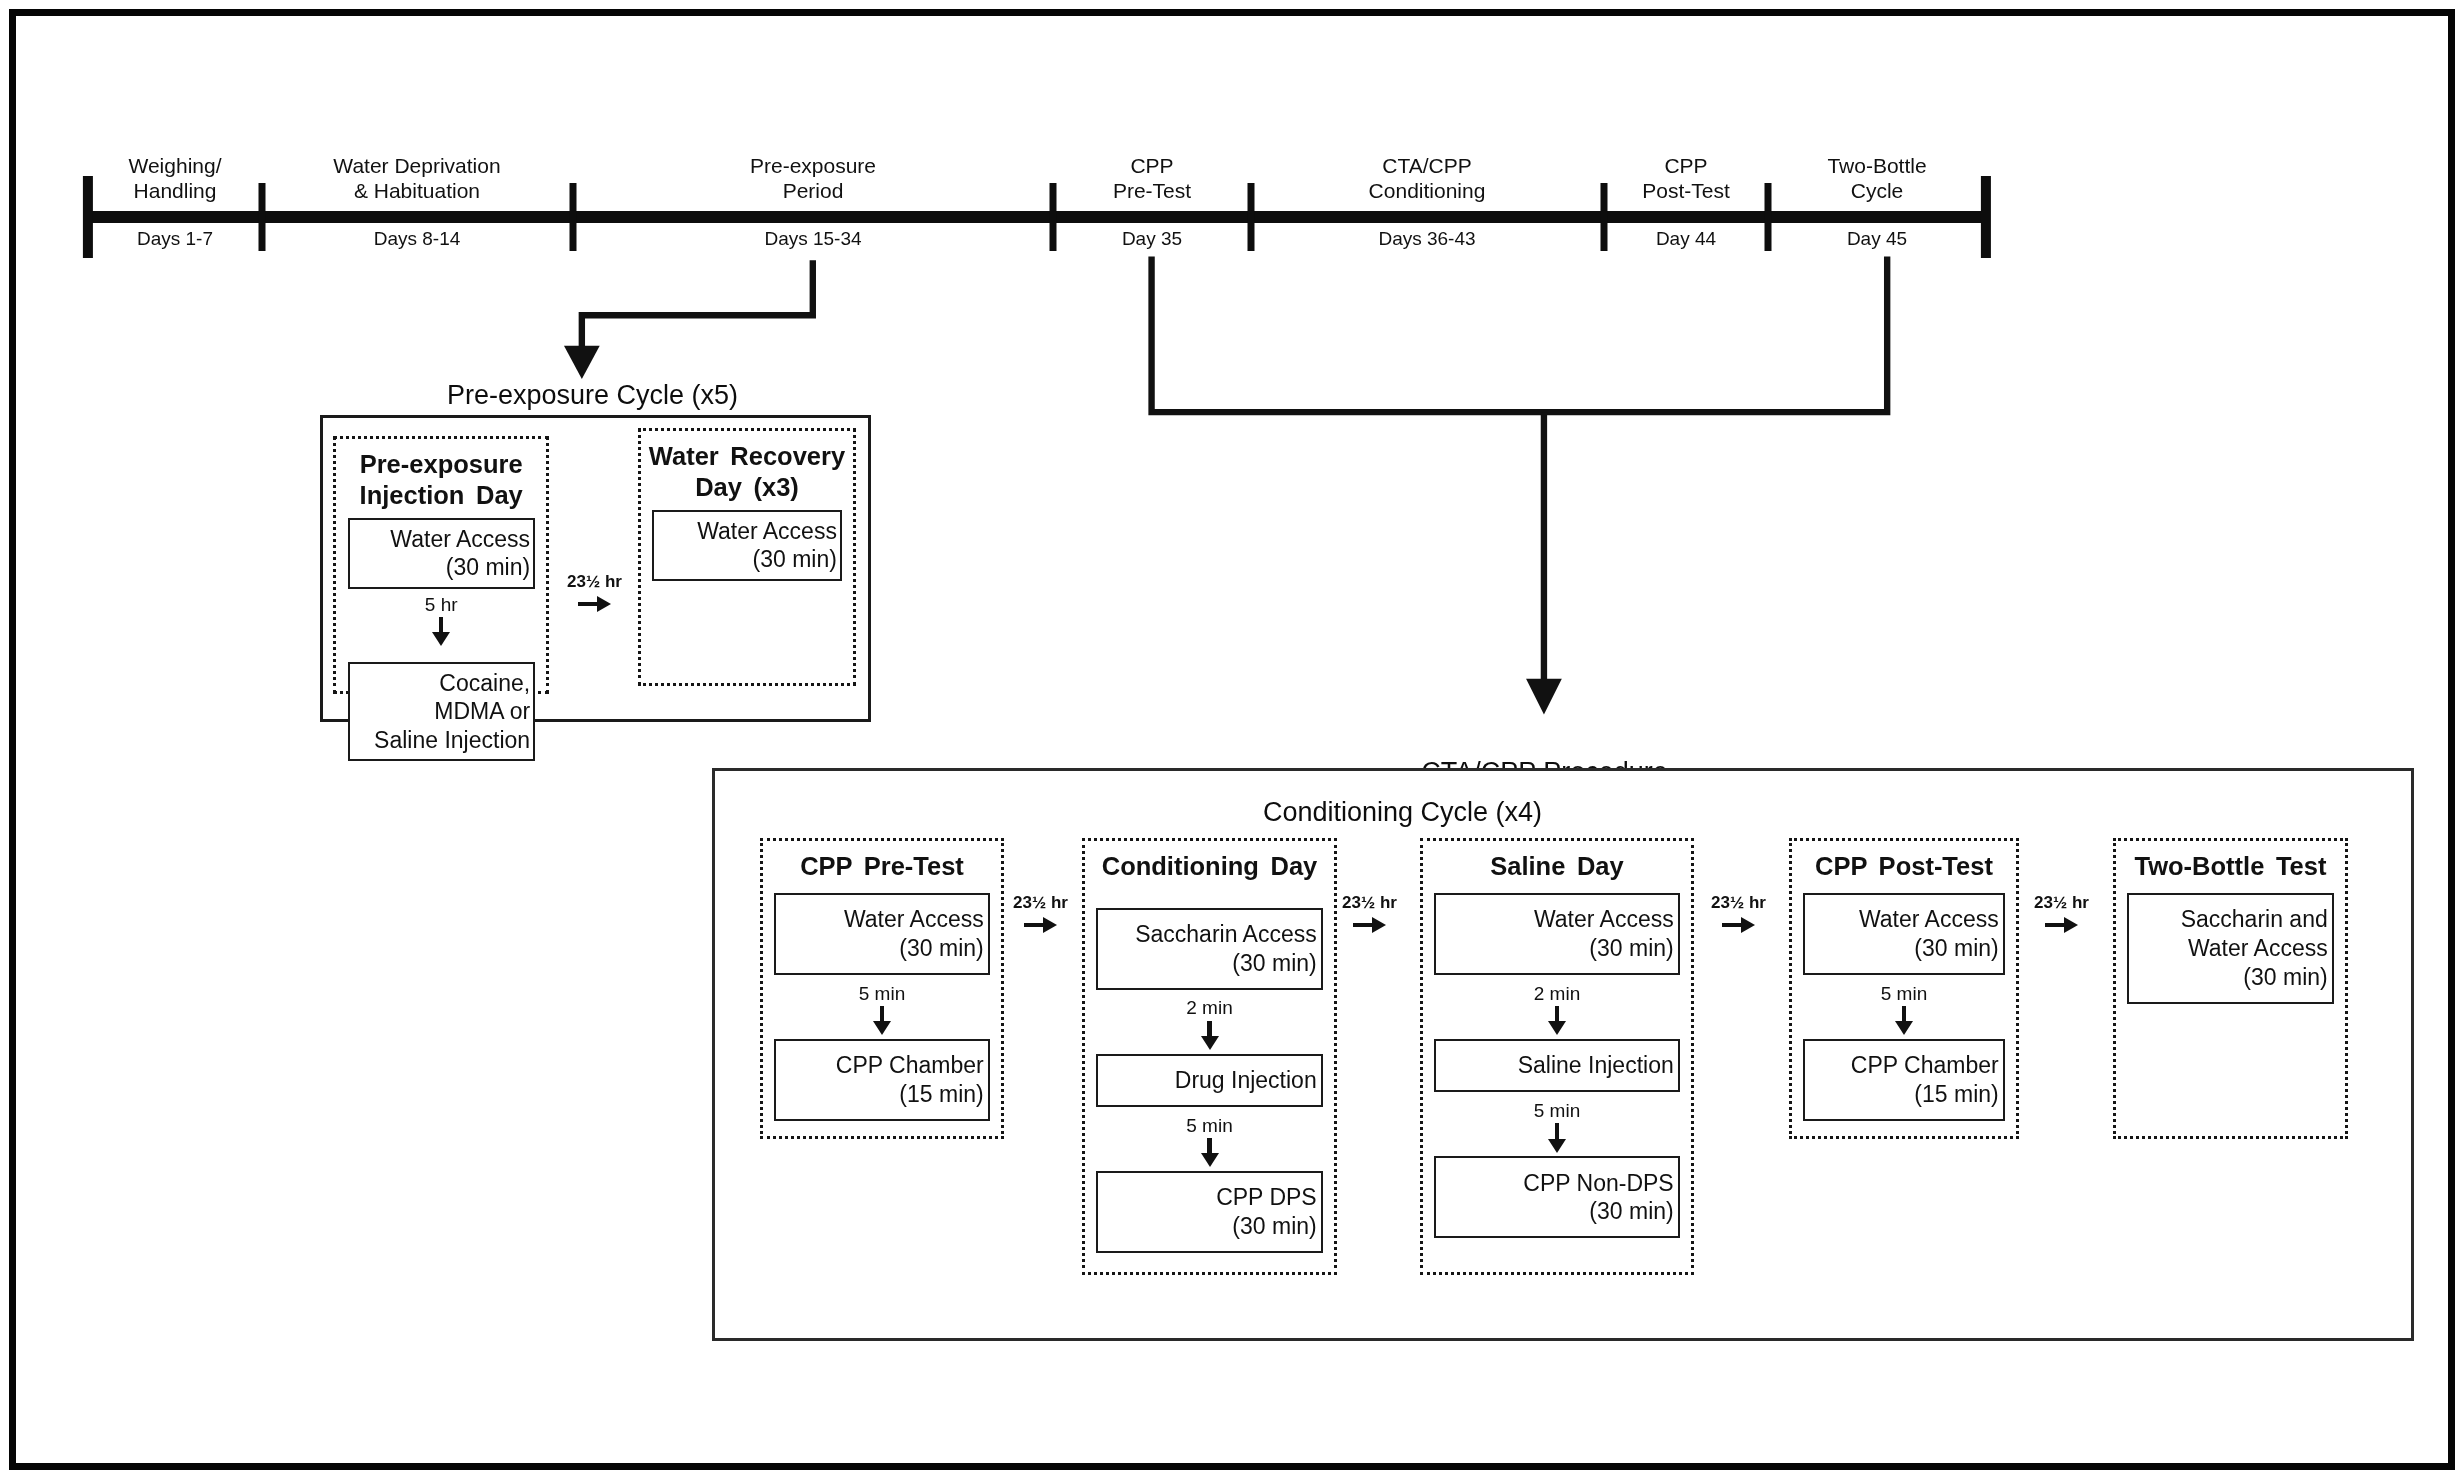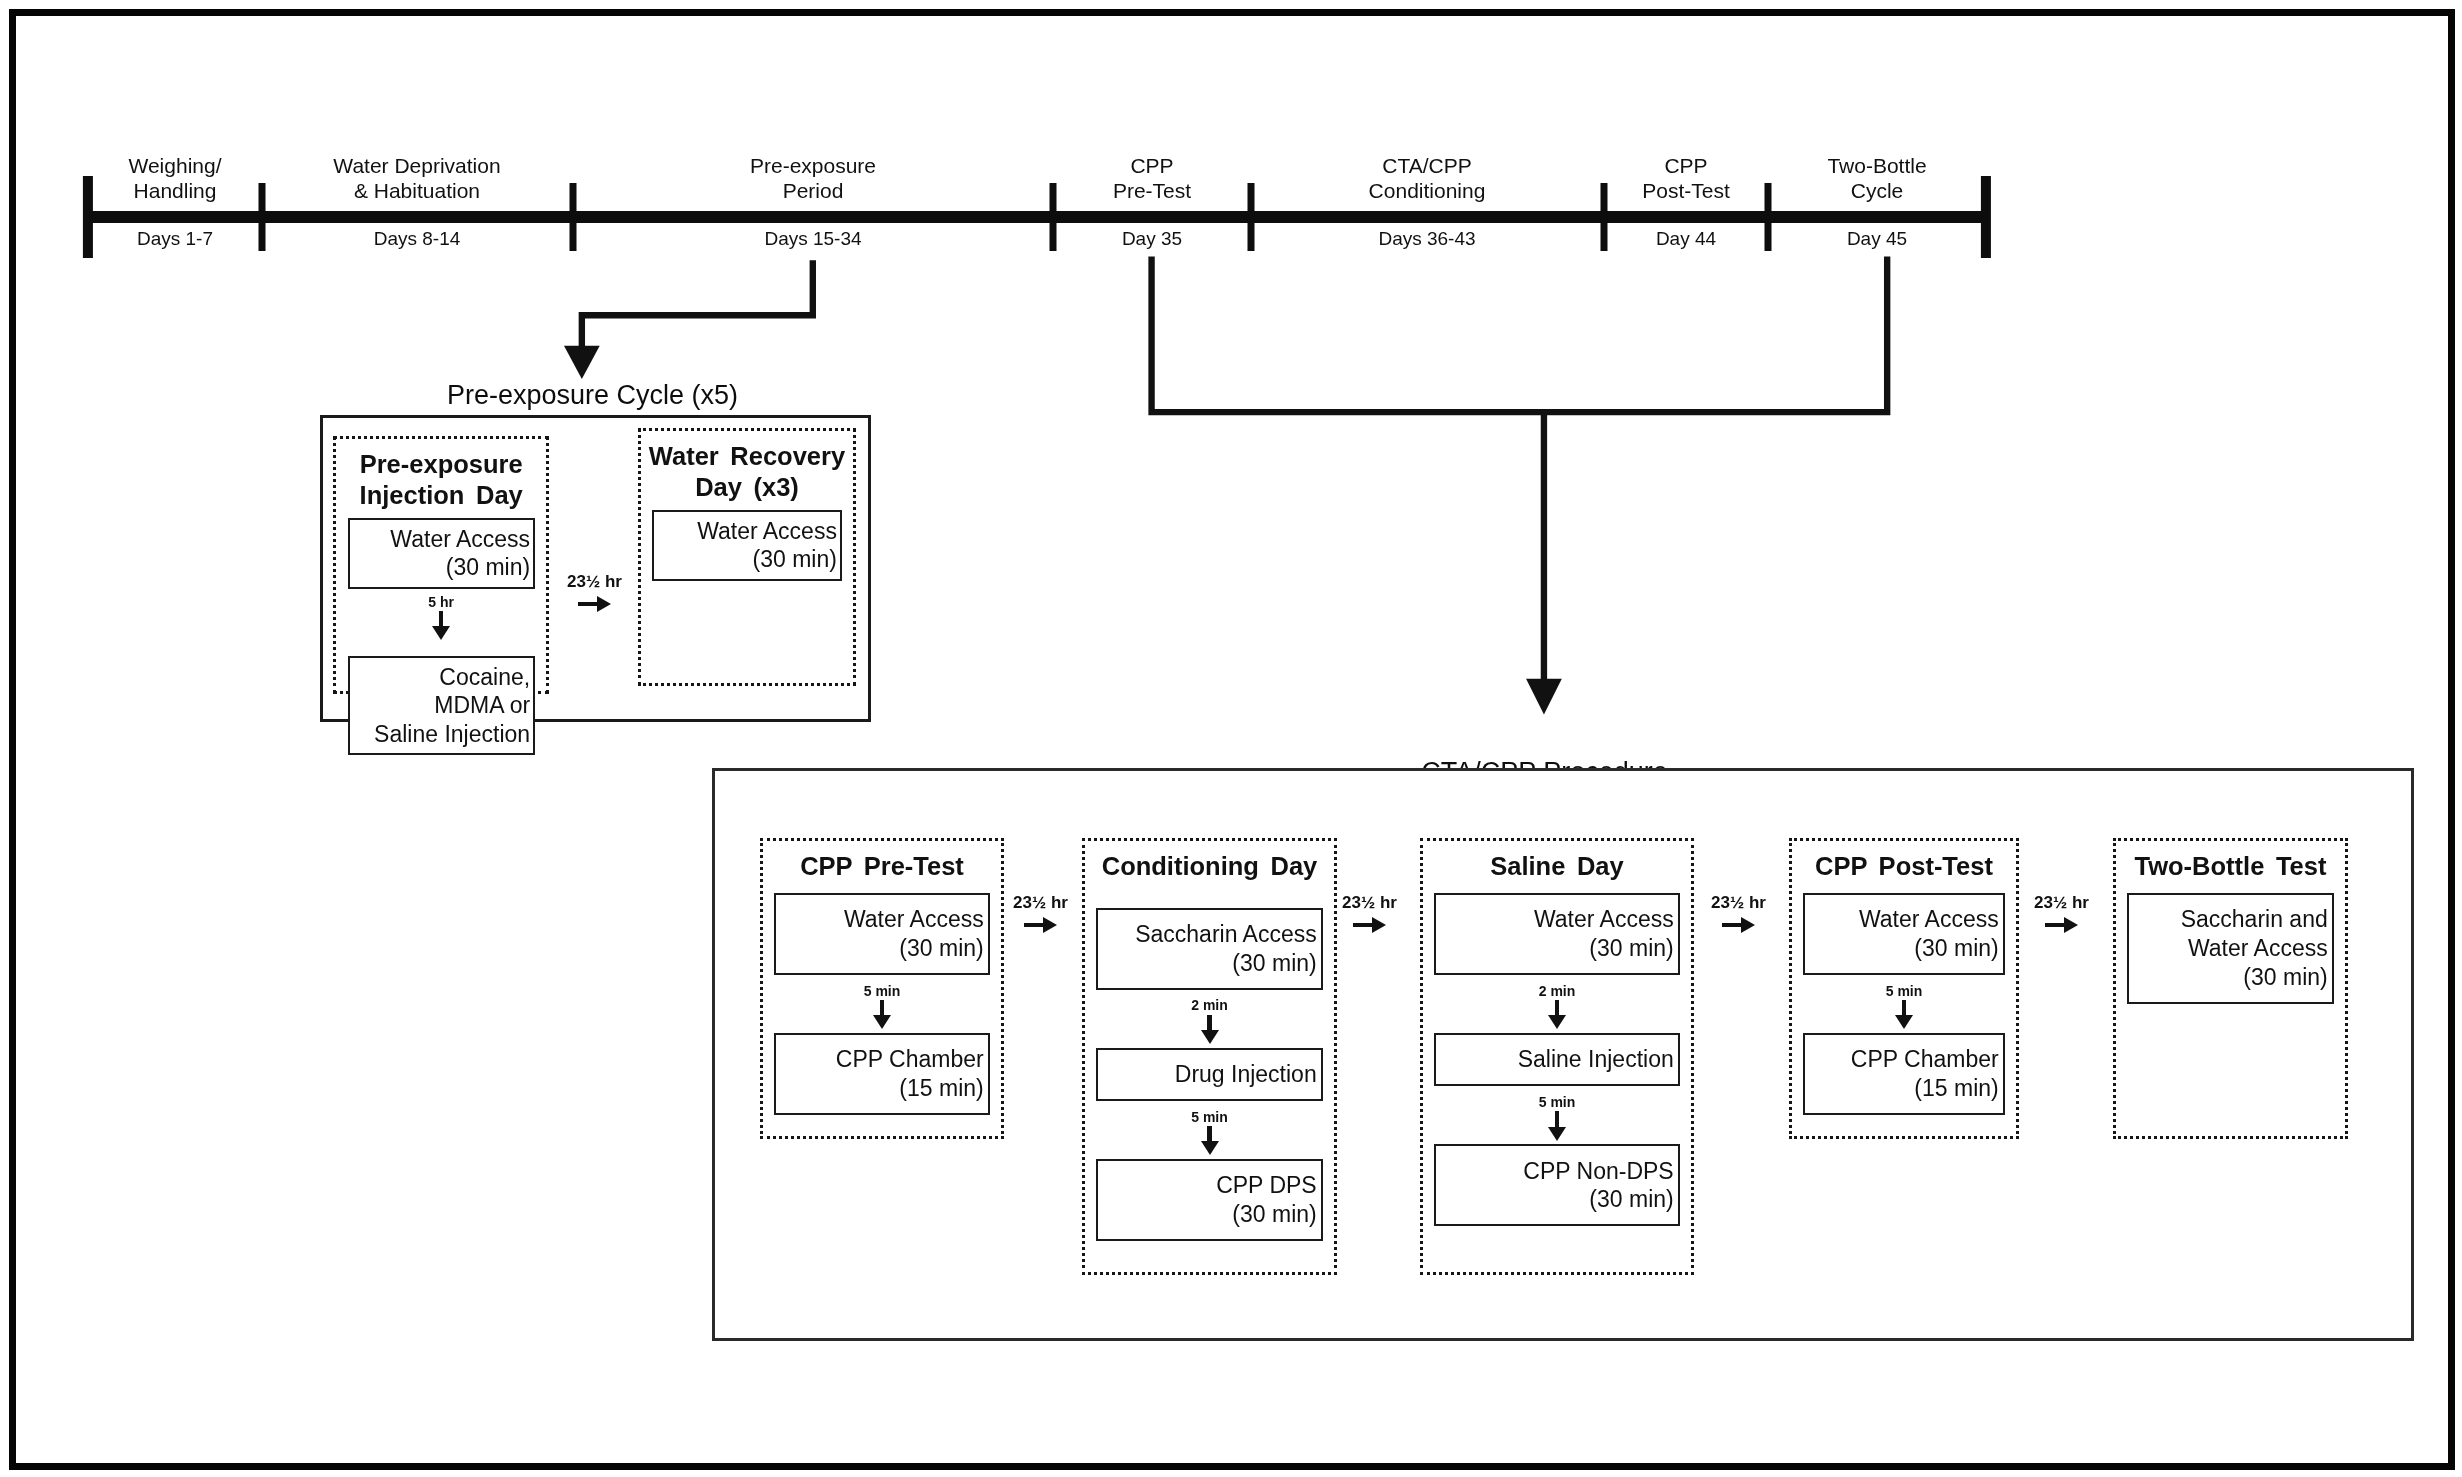--- a/index.html
+++ b/index.html
@@ -36,21 +36,21 @@
     position:absolute;border:3.2px dotted #151515;background:#fff;
     display:flex;flex-direction:column;align-items:center;padding:10.2px 6.4px;box-sizing:border-box;
   }
   .col-header{font-size:25.5px;font-weight:bold;text-align:center;line-height:1.2;word-spacing:4.5px;white-space:pre-line;}
   .step-box{
     border:2.6px solid #1a1a1a;background:#fff;align-self:stretch;margin:0 5.1px;
     text-align:right;font-size:23px;line-height:1.25;white-space:pre-line;
     padding:10.2px 3.8px;
   }
   .step-box.compact{padding:4.5px 2.6px;margin-top:12px;}
-  .interval{font-size:14px;font-weight:700;margin-top:7.7px;}
+  .interval{font-size:19px;font-weight:400;margin-top:7.7px;}
 
   
   .arr-down{display:flex;flex-direction:column;align-items:center;margin:1.3px 0 3.8px 0;}
   .arr-down .stem{width:4.5px;height:15.3px;background:#111;}
   .arr-down .head{width:0;height:0;border-left:9.6px solid transparent;border-right:9.6px solid transparent;border-top:14px solid #111;}
   .arr-right{display:flex;align-items:center;justify-content:center;margin-top:3.8px;}
   .arr-right .stem{height:4.5px;width:19px;background:#111;}
   .arr-right .head{width:0;height:0;border-top:8.3px solid transparent;border-bottom:8.3px solid transparent;border-left:14px solid #111;}
 
   .gap-group{
@@ -141,20 +141,21 @@
 Day (x3)</div>
     <div class="step-box compact" style="margin-top:7.7px;">Water Access
 (30 min)</div>
   </div>
 </div>
 
 <div class="section-title" style="left:1353px;top:721px;width:383px;margin-top:36px;">CTA/CPP Procedure</div>
 
 <div class="proc-panel" style="left:712px;top:768px;width:1696px;height:567px;">
 
+  <div class="section-title" style="left:367px;top:25.5px;width:641px;">Conditioning Cycle (x4)</div>
 
   <div class="dotted-col" style="left:45px;top:67px;width:244px;height:301px;">
     <div class="col-header">CPP Pre-Test</div>
     <div class="step-box" style="margin-top:11.5px;">Water Access
 (30 min)</div>
     <div class="interval">5 min</div>
     <div class="arr-down">
         <div class="stem"></div>
         <div class="head"></div>
       </div>

